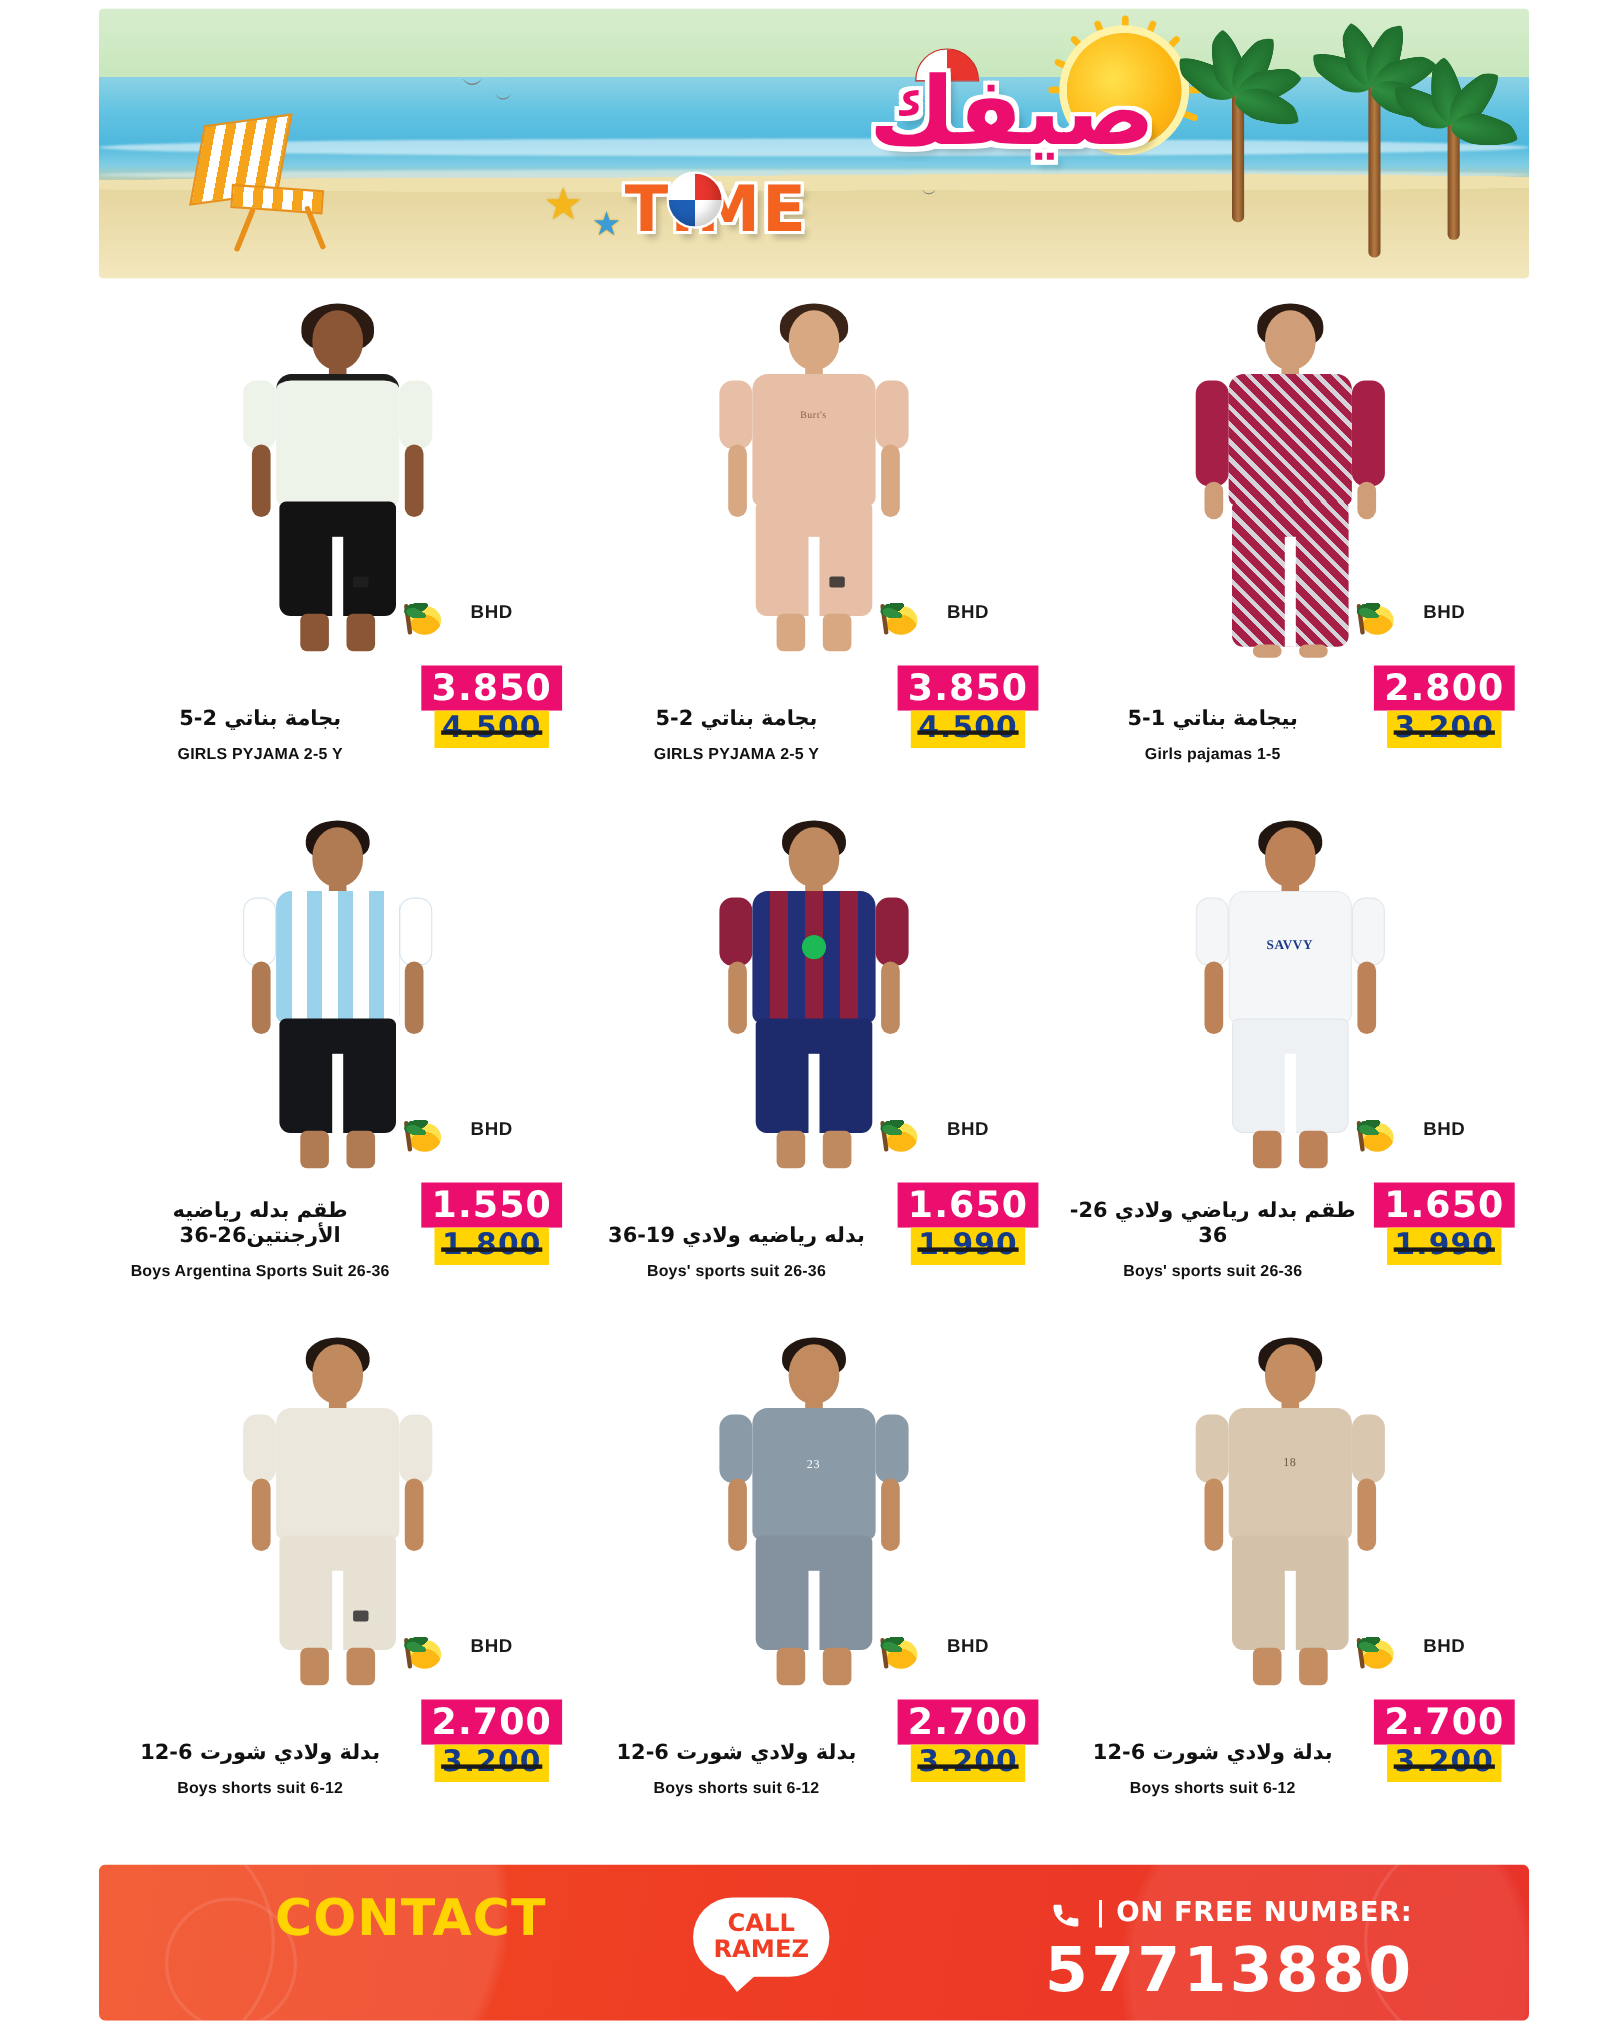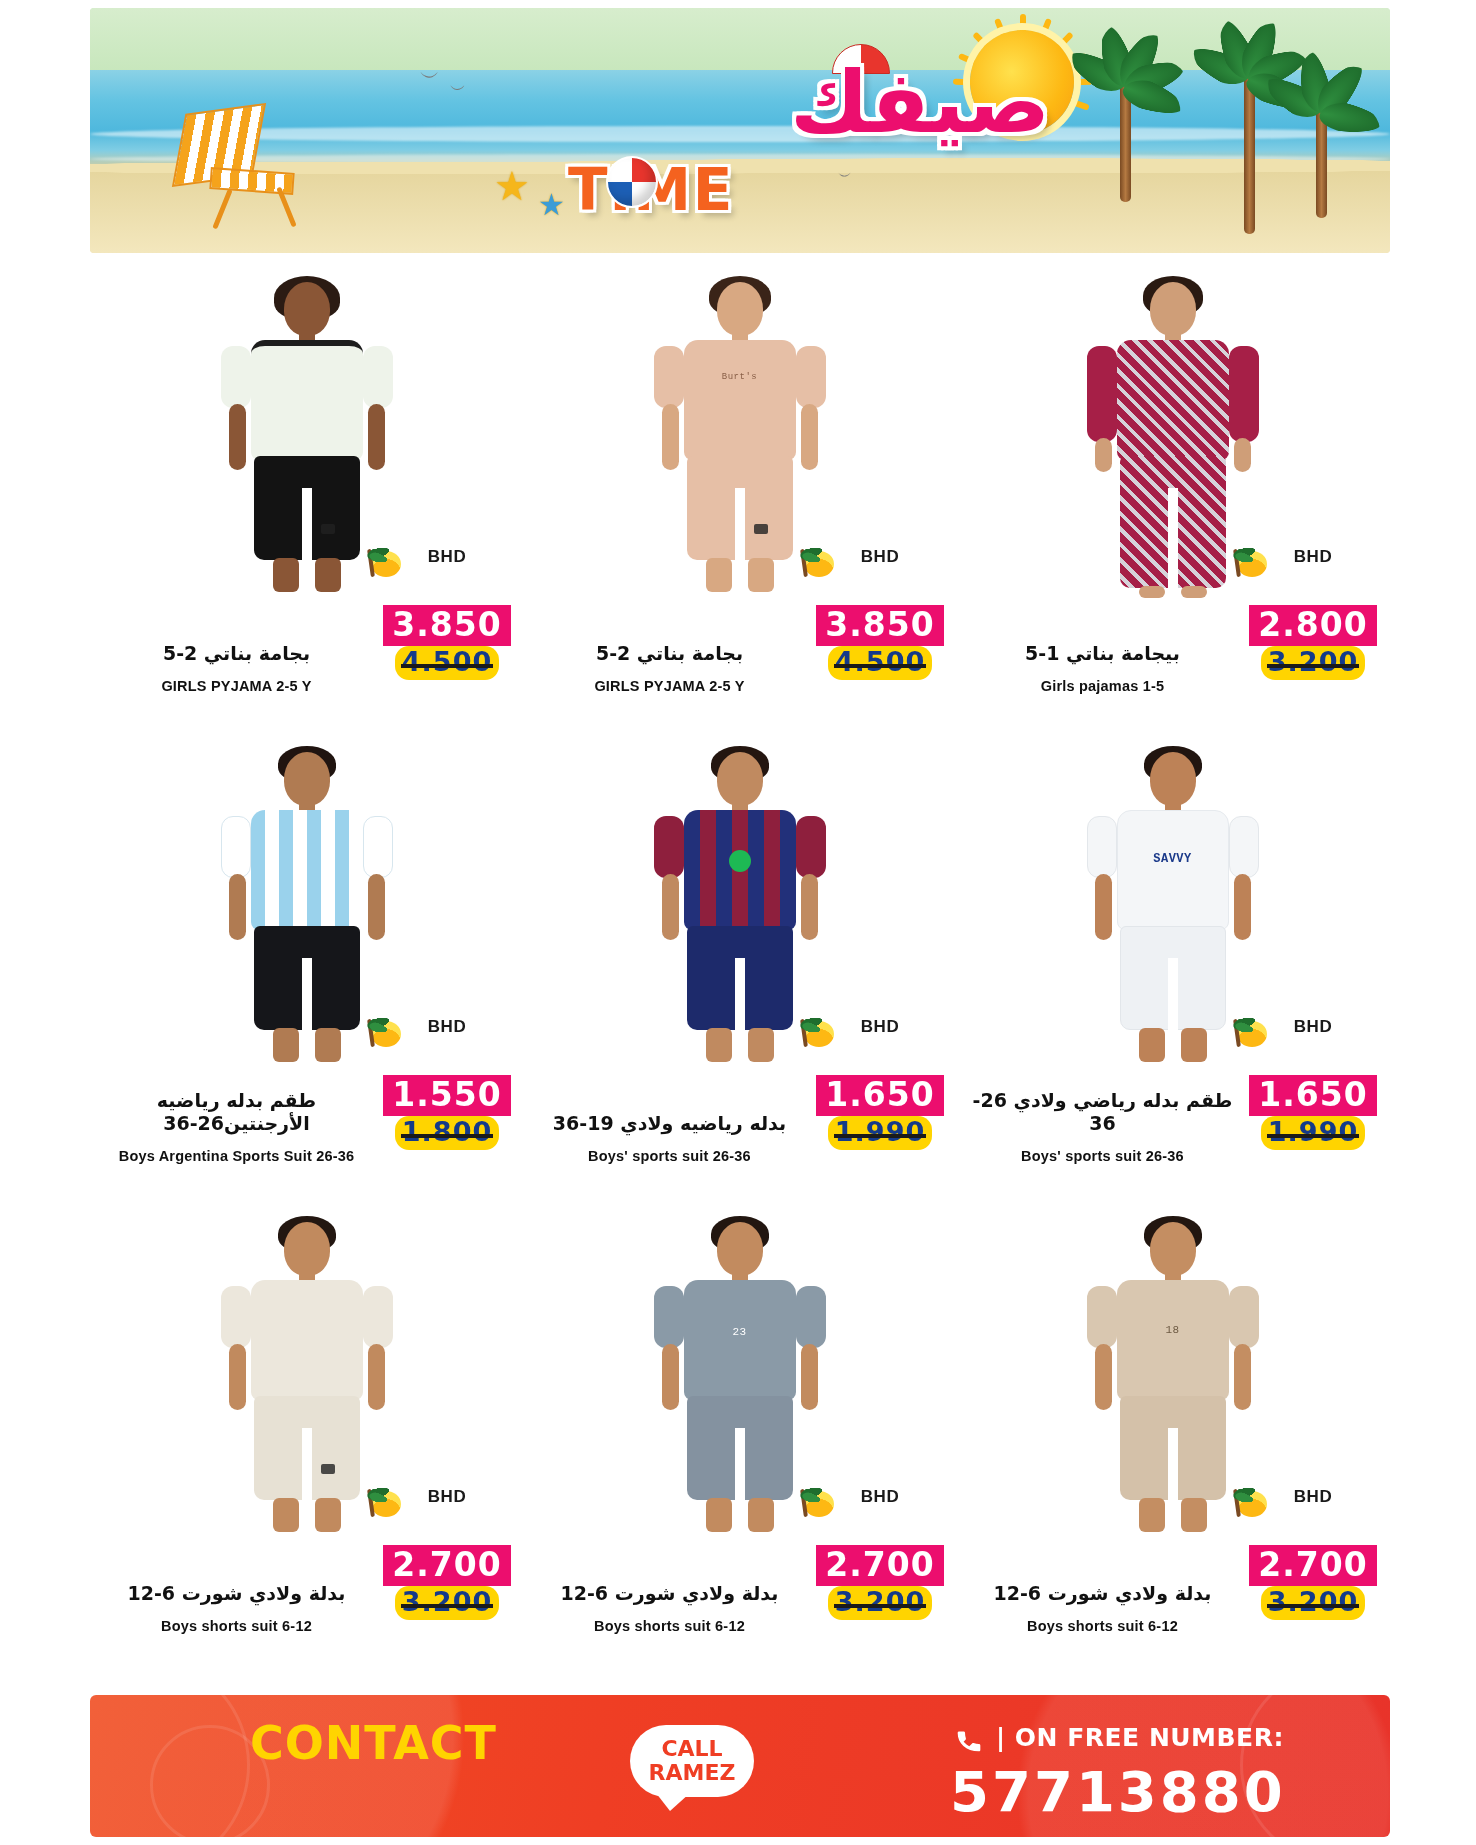--- a/index.html
+++ b/index.html
@@ -268,21 +268,21 @@
     position:absolute; left:50%; transform:translateX(-50%); top:212px;
     width:10px; height:72px; background:#ffffff;
   }
   .kid .legL, .kid .legR {
     position:absolute; top:282px; width:26px; height:34px; background:#8d5a3b; border-radius:6px;
   }
   .kid .legL { left:50%; margin-left:-34px; }
   .kid .legR { left:50%; margin-left:8px; }
   .kid .logo {
     position:absolute; left:50%; transform:translateX(-50%); top:96px;
-    font-size:9px; color:#fff; font-family:Liberation Mono, monospace; letter-spacing:.5px;
+    font-size:9px; color:#fff; font-family:Liberation Serif, serif; letter-spacing:.5px;
   }
   .kid .tag {
     position:absolute; width:14px; height:10px; background:#222; border-radius:2px;
     left:50%; margin-left:14px; top:248px; opacity:.8;
   }
 
   
   .price-box {
     position: absolute;
     right: 12px;
@@ -310,21 +310,20 @@
     color: #143a8a;
     font-size: 27px;
     font-weight: bold;
     font-family: "DejaVu Sans", sans-serif;
     padding: 1px 6px 3px;
     letter-spacing: 1px;
     position: relative;
     width: 104px;
     margin: 0 auto;
     line-height: 1.1;
-    border-radius: 14px;
   }
   .old-price::after {
     content: "";
     position: absolute;
     left: 6px; right: 6px; top: 52%;
     height: 4px; background: #1a1a1a;
   }
   .sun-chip {
     position: absolute;
     left: -16px; top: 0px;

